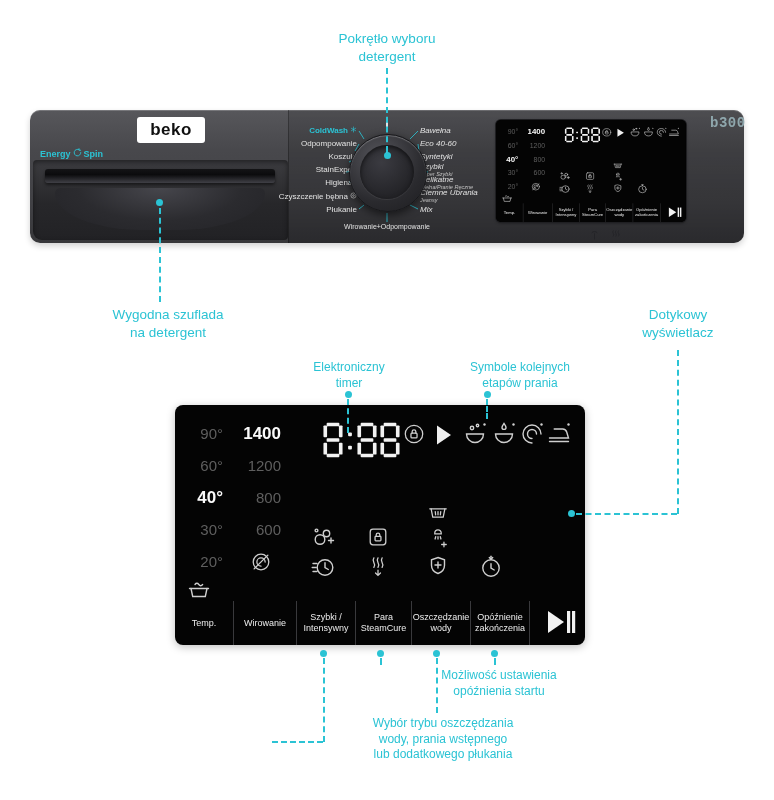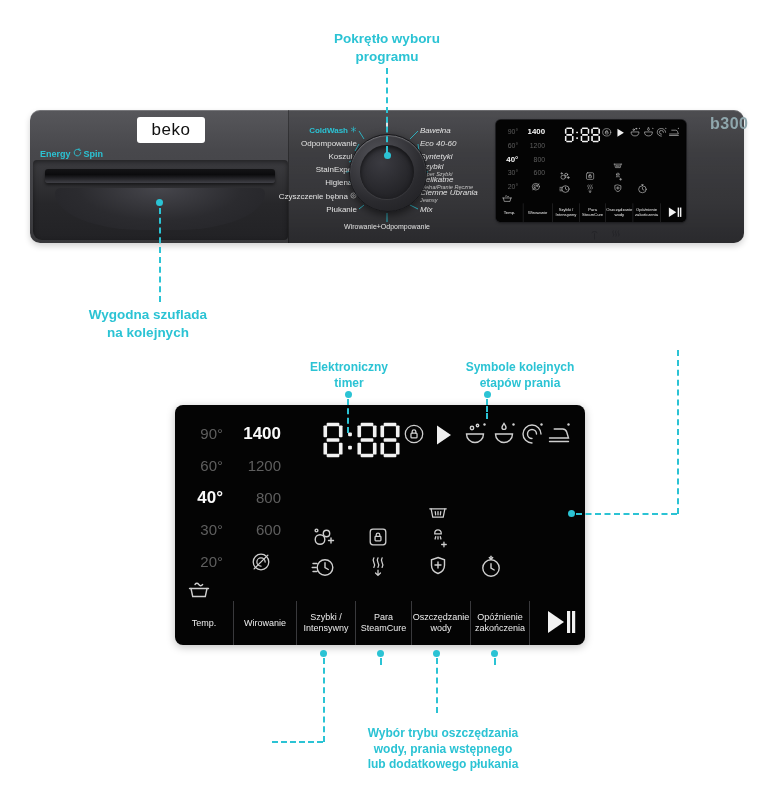--- a/index.html
+++ b/index.html
@@ -1,38 +1,38 @@
 <!DOCTYPE html>
 <html><head>
 <meta charset="utf-8">
 <style>
   html,body { margin:0; padding:0; }
   body { width:774px; height:800px; background:#ffffff; font-family:"Liberation Sans", sans-serif; position:relative; overflow:hidden; }
   .stage { position:relative; width:774px; height:800px; background:#ffffff; }
 
   
-  .callout { position:absolute; color:#2bc3d4; font-weight:bold; text-align:center; line-height:1.3; z-index:9; }
+  .callout { position:absolute; color:#2bc3d4; font-weight:normal; text-align:center; line-height:1.3; z-index:9; }
   .co-lg { font-size:13.5px; }
   .co-sm { font-size:12px; }
   .dash-v { position:absolute; width:0; border-left:2px dashed #2bc3d4; z-index:8; }
   .dash-h { position:absolute; height:0; border-top:2px dashed #2bc3d4; z-index:8; }
   .cdot { position:absolute; width:7px; height:7px; border-radius:50%; background:#2bc3d4; z-index:9; }
 
   
   .machine { position:absolute; left:30px; top:110px; width:714px; height:133px; border-radius:10px;
     background:linear-gradient(180deg,#57575b 0%,#48484c 30%,#414145 70%,#37373a 100%);
     box-shadow: inset 0 1px 0 rgba(255,255,255,.2), 0 3px 6px rgba(0,0,0,.18); }
   .machine-controls-bg { position:absolute; left:258px; top:0; right:0; bottom:0;
     background:linear-gradient(180deg, rgba(0,0,0,.10), rgba(0,0,0,.22));
     border-left:1px solid rgba(0,0,0,.28); border-radius:0 10px 10px 0; }
   .beko-logo { position:absolute; left:107px; top:7px; width:68px; height:26px; background:#ffffff; border-radius:3px;
-    display:flex; align-items:center; justify-content:center; font-weight:normal; font-size:17px; color:#101010; letter-spacing:.5px; z-index:2; }
+    display:flex; align-items:center; justify-content:center; font-weight:bold; font-size:17px; color:#101010; letter-spacing:.5px; z-index:2; }
   .energy-badge { position:absolute; left:10px; top:38px; display:flex; align-items:center; gap:2px;
     color:#2bc3d4; font-size:9px; font-weight:bold; z-index:2; }
-  .model-badge { position:absolute; left:680px; top:5px; font-size:16px; font-weight:bold; color:#8fa7ad; letter-spacing:.5px; }
+  .model-badge { position:absolute; left:680px; top:5px; font-size:14px; font-weight:bold; color:#8fa7ad; letter-spacing:.5px;font-family:Liberation Mono, monospace; }
   .drawer { position:absolute; left:3px; top:50px; width:255px; height:80px; border-radius:4px 4px 4px 9px;
     background:linear-gradient(180deg,#3c3c40,#27272a 55%,#222225);
     box-shadow: inset 0 2px 5px rgba(0,0,0,.45); }
   .drawer-handle { position:absolute; left:12px; top:9px; width:230px; height:14px; border-radius:3px;
     background:linear-gradient(180deg,#141416,#0b0b0d 40%,#404046 100%);
     box-shadow:0 2px 3px rgba(0,0,0,.5); }
   .drawer-pocket { position:absolute; left:22px; top:28px; width:210px; height:42px;
     border-radius:6px 6px 100px 100px / 6px 6px 42px 42px;
     background:radial-gradient(ellipse at 50% 0%, #46464c 0%, #2b2b2f 55%, #232327 100%); }
 
@@ -544,32 +544,36 @@
               <path d="M2 2l16 11L2 24z" fill="#f2f2f2"></path>
               <rect x="21" y="2" width="3.2" height="22" fill="#f2f2f2"></rect>
               <rect x="26" y="2" width="3.2" height="22" fill="#f2f2f2"></rect>
             </svg></span>
       </div>
     </div>
   </div>
 
   <div class="callout co-lg" style="left:287px; top:30px; width:200px;">
     <div>Pokrętło wyboru</div>
-    <div>programu</div>
+    <div>detergent</div>
   </div>
   <div class="dash-v" style="left:386px; top:68px; height:84px;"></div>
   <div class="cdot" style="left:384px; top:152px;"></div>
 
   <div class="cdot" style="left:156px; top:199px;"></div>
   <div class="dash-v" style="left:159px; top:208px; height:94px;"></div>
-  <div class="callout co-lg" style="left:48px; top:306px; width:200px;text-align:center;">
+  <div class="callout co-lg" style="left:68px; top:306px; width:200px;text-align:center;">
     <div>Wygodna szuflada</div>
-    <div>na kolejnych</div>
-  </div>
-
+    <div>na detergent</div>
+  </div>
+
+  <div class="callout co-lg" style="left:598px; top:306px; width:160px;">
+    <div>Dotykowy</div>
+    <div>wyświetlacz</div>
+  </div>
   <div class="dash-v" style="left:677px; top:350px; height:164px;"></div>
   <div class="dash-h" style="left:576px; top:513px; width:101px;"></div>
   <div class="cdot" style="left:568px; top:510px;"></div>
 
   <div class="callout co-sm" style="left:289px; top:360px; width:120px;">
     <div>Elektroniczny</div>
     <div>timer</div>
   </div>
   <div class="cdot" style="left:345px; top:391px;"></div>
   <div class="dash-v" style="left:347px; top:399px; height:34px;"></div>
@@ -583,22 +587,26 @@
 
   <div class="cdot" style="left:320px; top:650px;"></div>
   <div class="dash-v" style="left:323px; top:658px; height:84px;"></div>
   <div class="dash-h" style="left:272px; top:741px; width:51px;"></div>
 
   <div class="cdot" style="left:377px; top:650px;"></div>
   <div class="dash-v" style="left:380px; top:658px; height:7px;"></div>
 
   <div class="cdot" style="left:433px; top:650px;"></div>
   <div class="dash-v" style="left:436px; top:658px; height:55px;"></div>
-  <div class="callout co-sm" style="left:363px; top:716px; width:160px;margin-top:10px;">
+  <div class="callout co-sm" style="left:363px; top:716px; width:160px;">
     <div>Wybór trybu oszczędzania</div>
     <div>wody, prania wstępnego</div>
     <div>lub dodatkowego płukania</div>
   </div>
 
   <div class="cdot" style="left:491px; top:650px;"></div>
   <div class="dash-v" style="left:494px; top:658px; height:7px;"></div>
+  <div class="callout co-sm" style="left:438px; top:668px; width:122px;">
+    <div>Możliwość ustawienia</div>
+    <div>opóźnienia startu</div>
+  </div>
 
 </div>
 
 </body></html>

